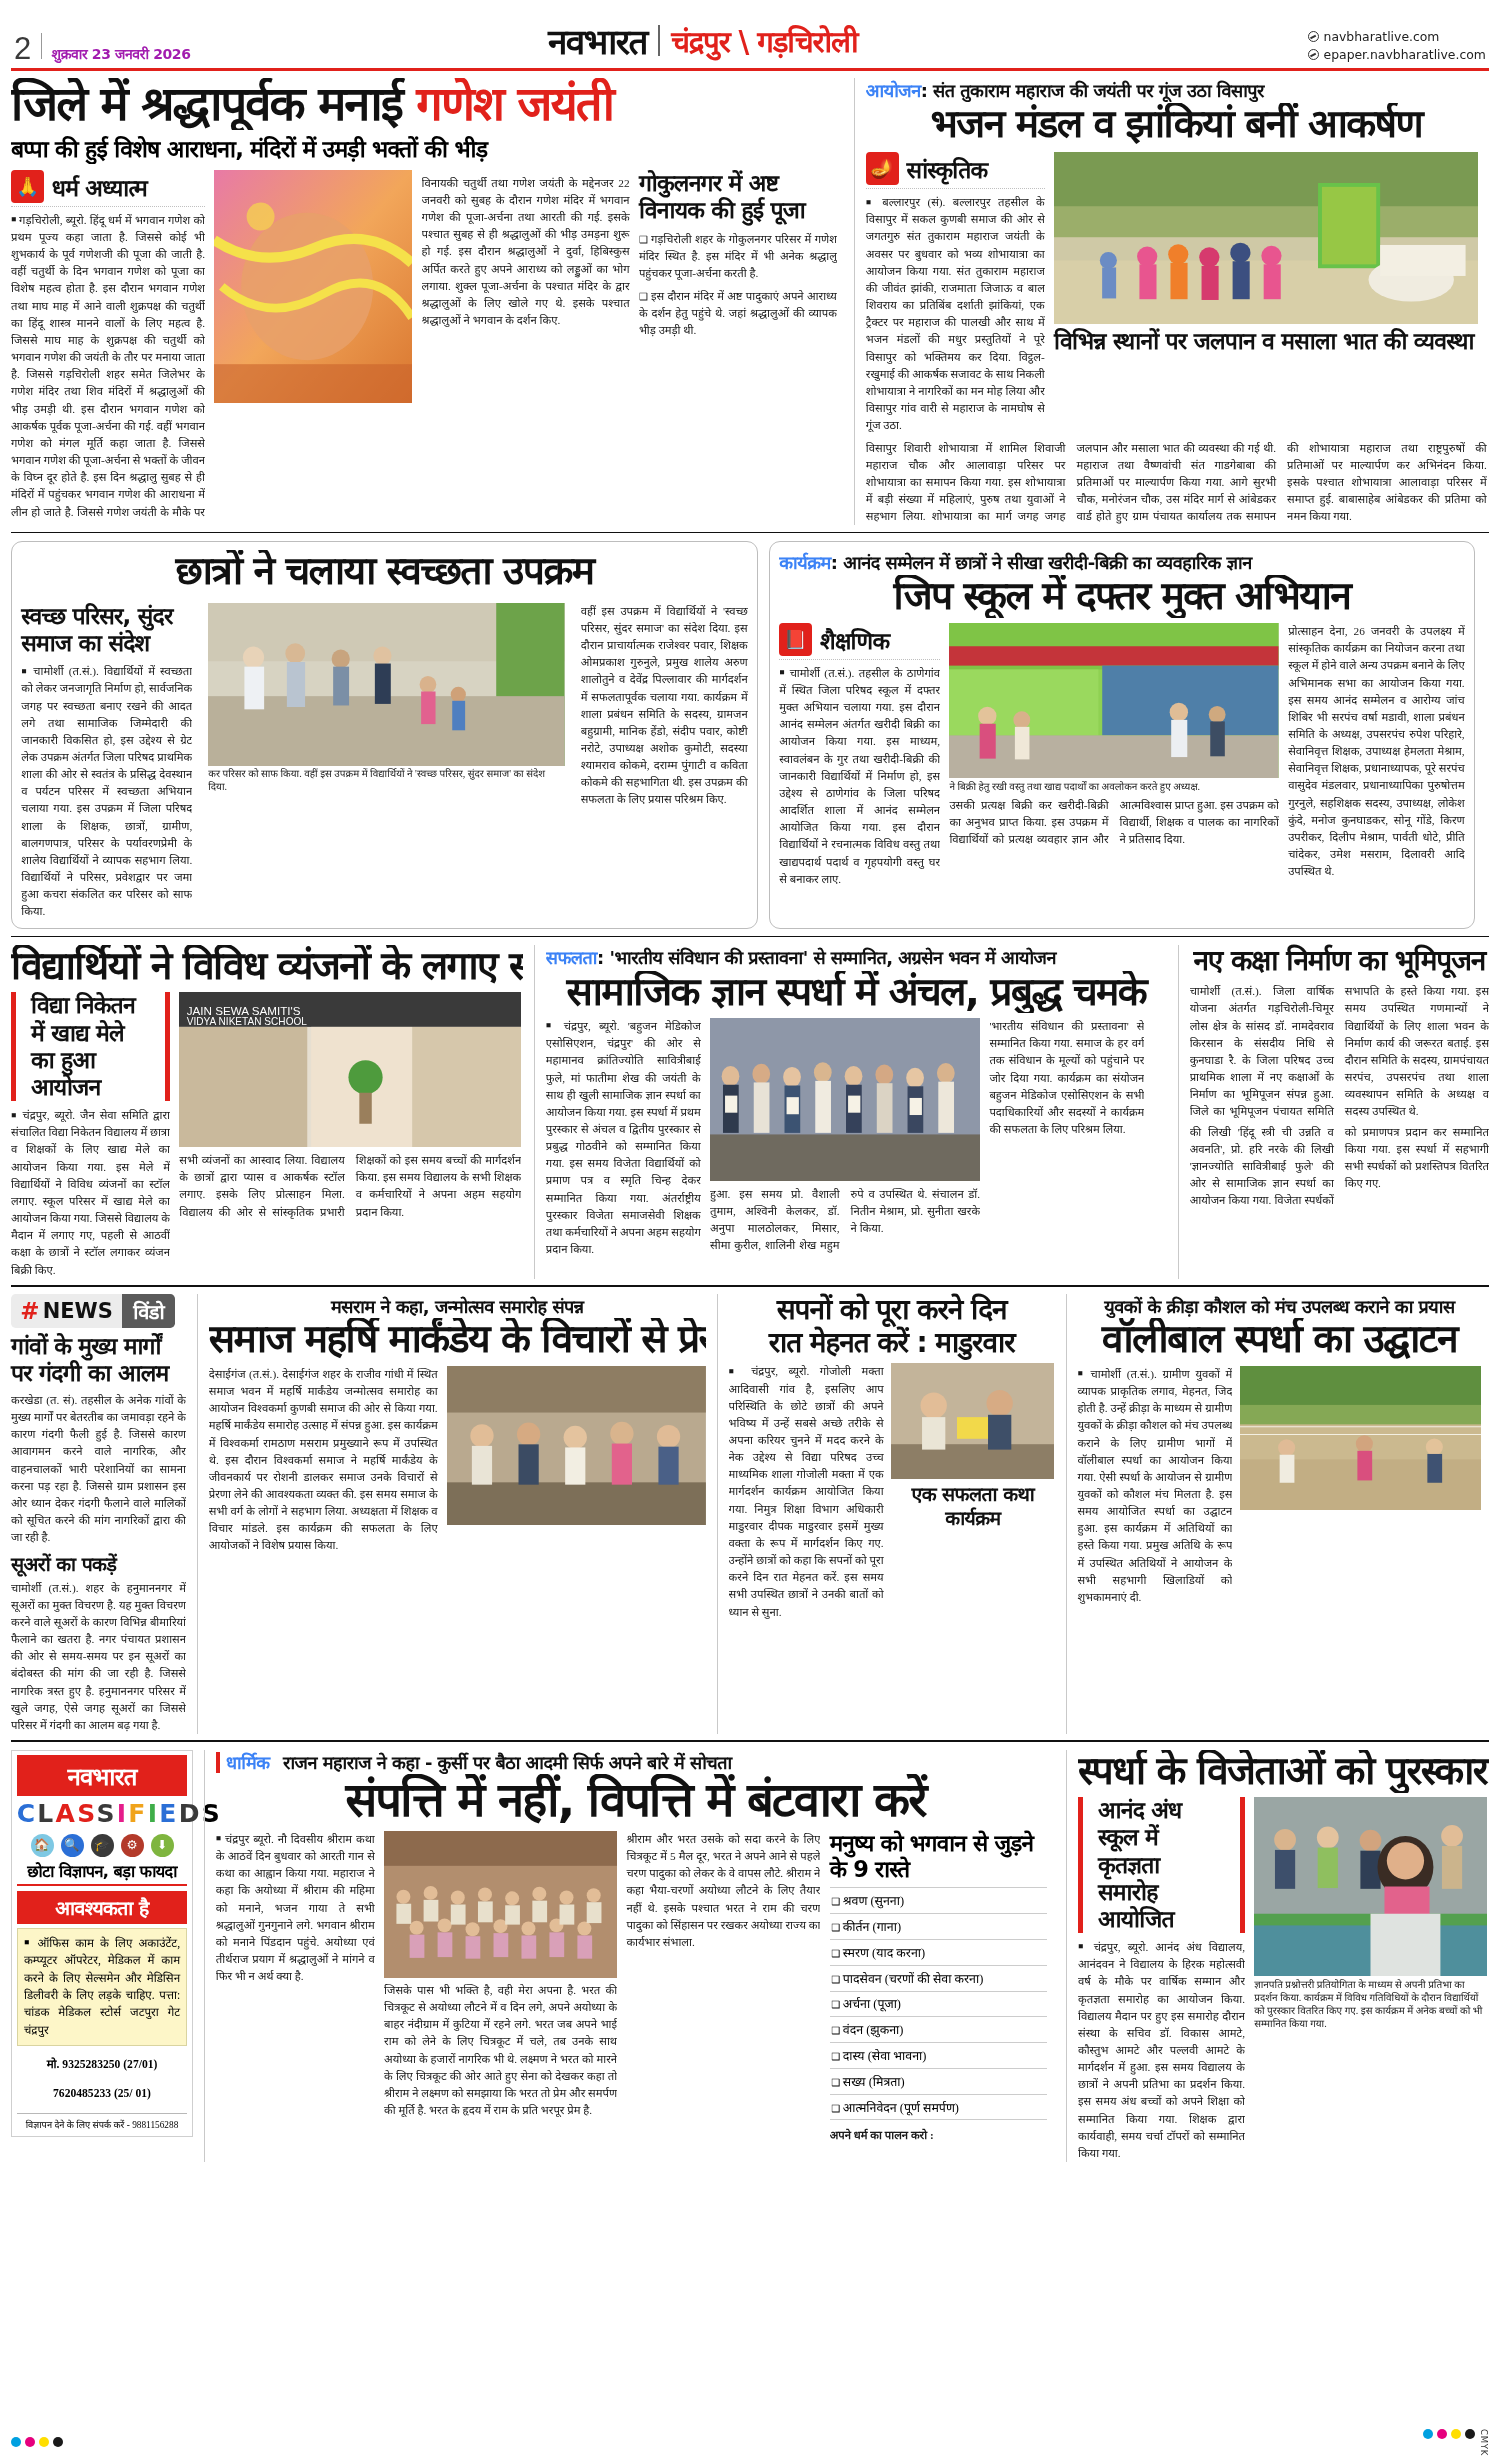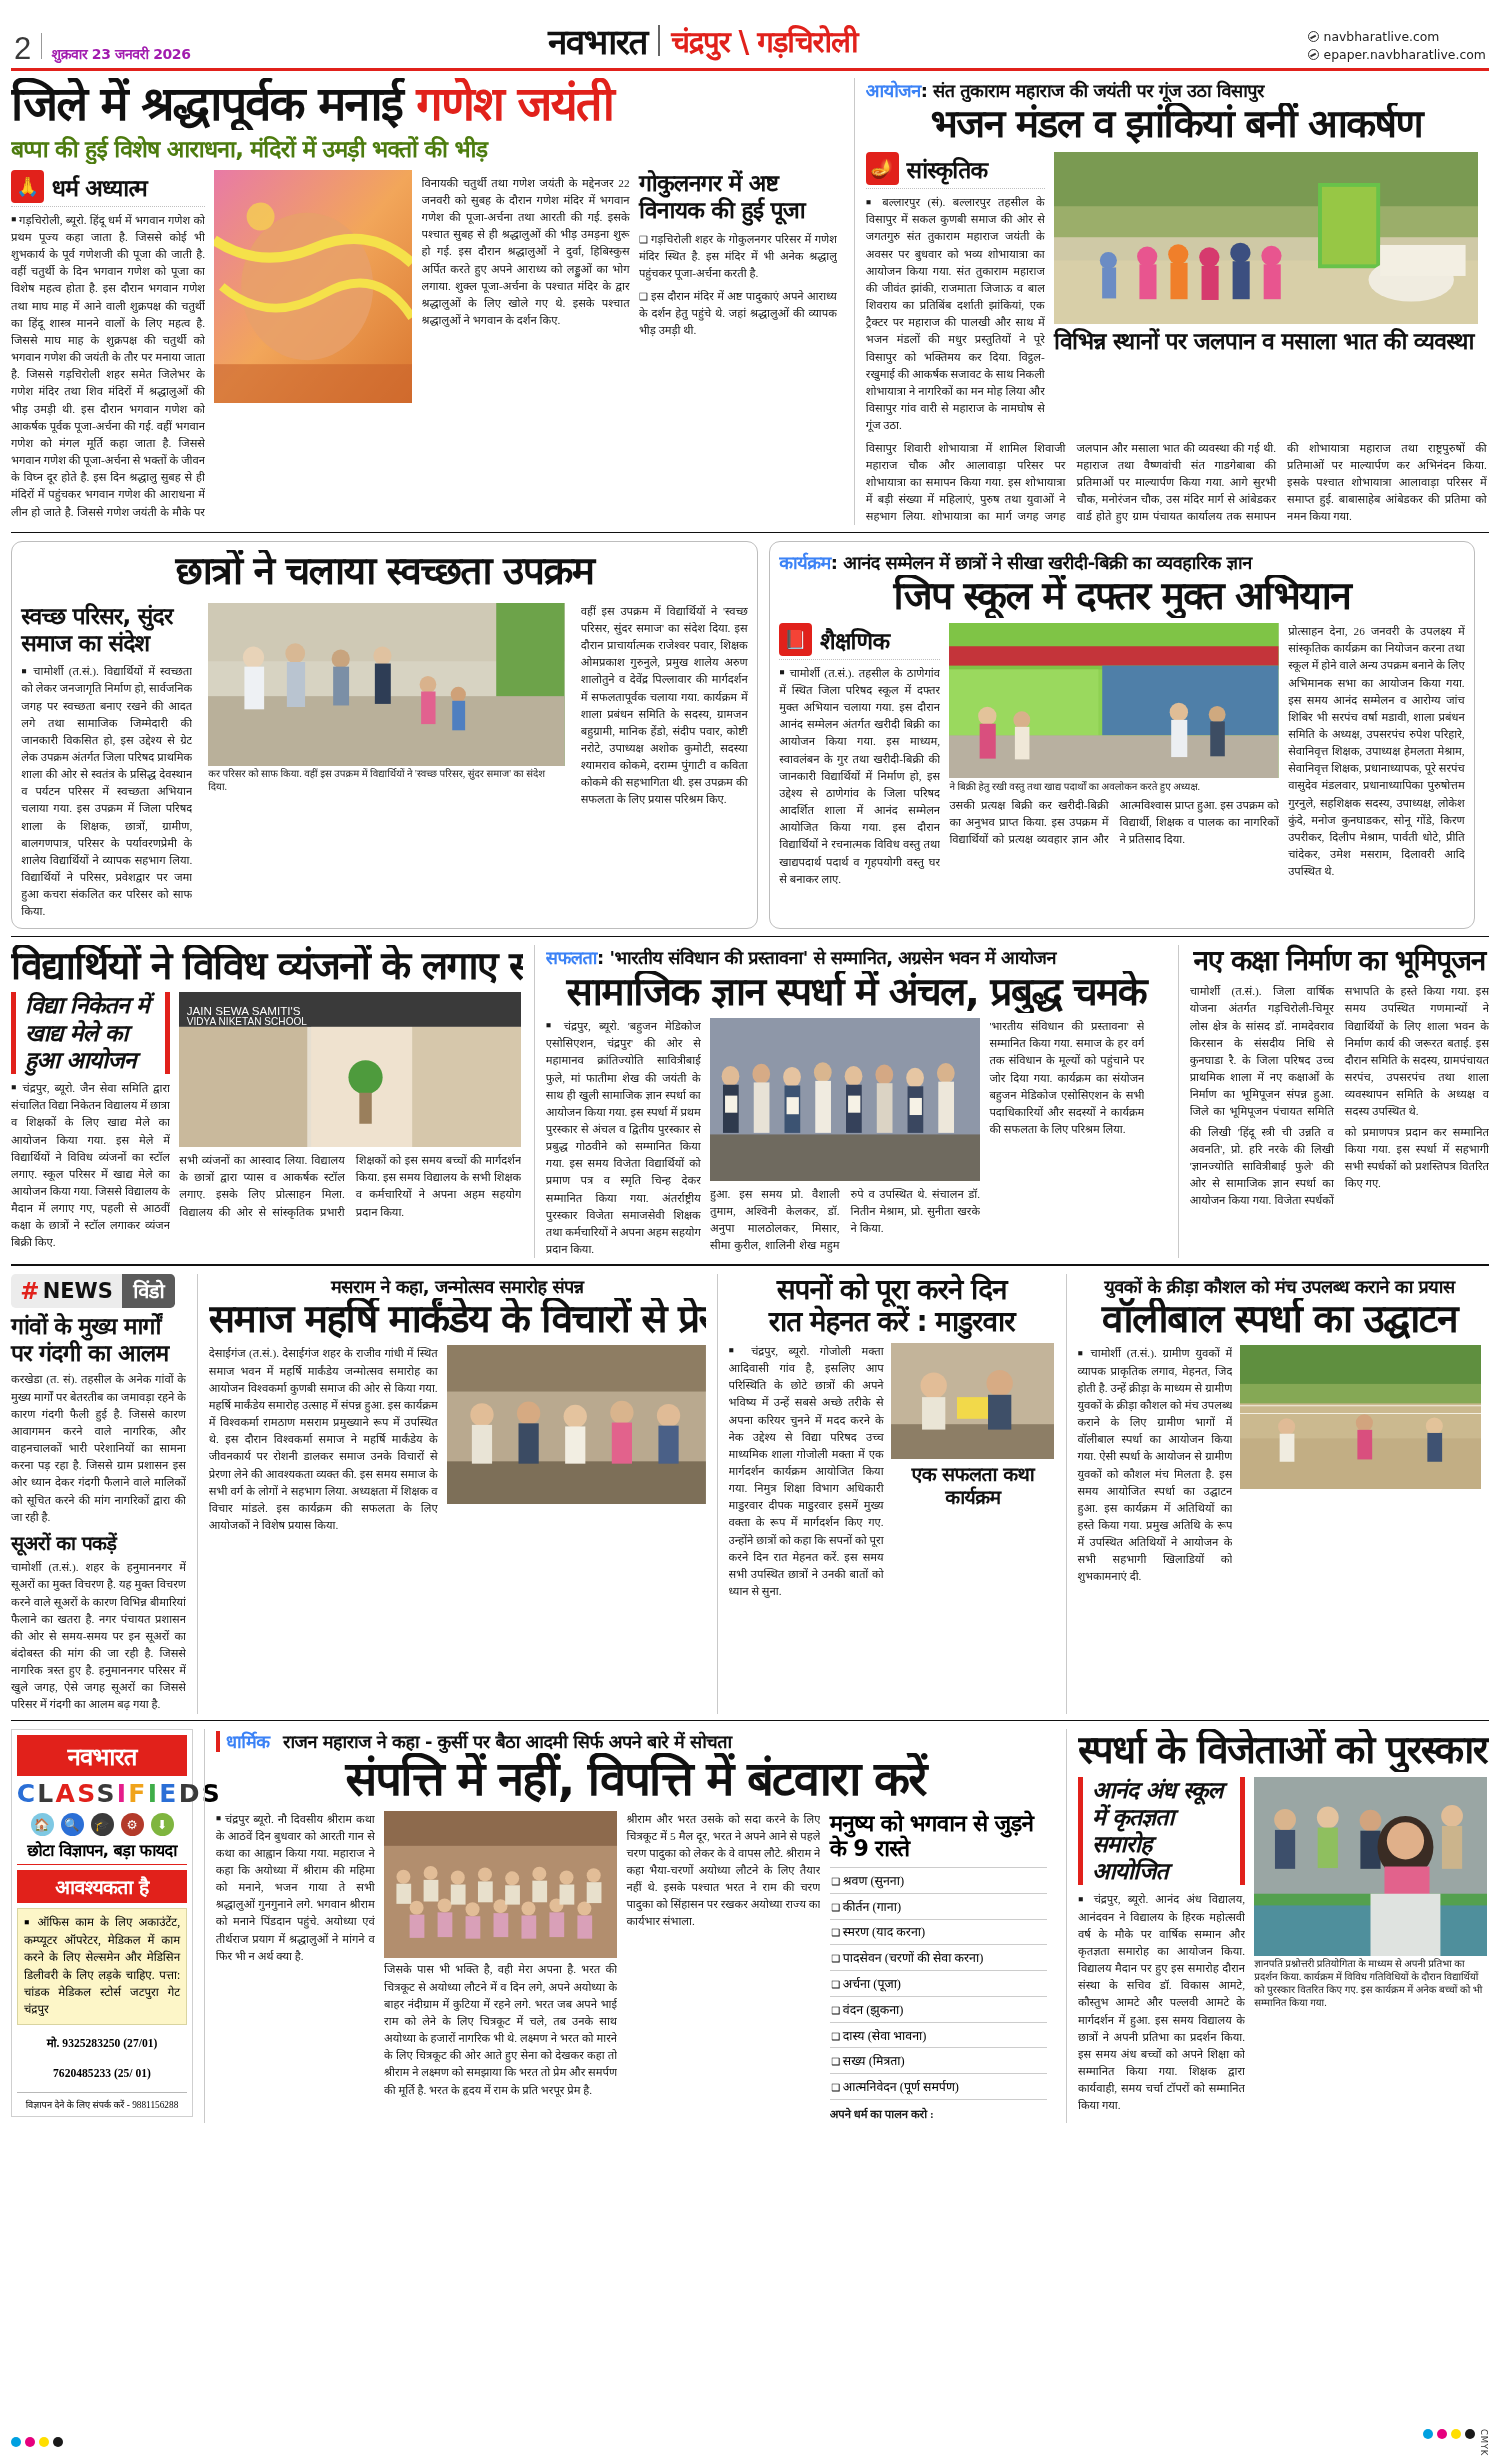--- a/index.html
+++ b/index.html
@@ -30,21 +30,21 @@
   .rule-red { height: 3.1px; background: #e1211b; margin: 1.6px 0 0 0; }
   .rule-thin { height: 1.6px; background: #111; }
   .rule-grey { height: 0.8px; background: #b8b8b8; }
   .kicker { font-size: 18px; font-weight: bold; font-family: "DejaVu Sans", sans-serif; color: #111; white-space: nowrap; overflow: hidden; letter-spacing: -0.5px; }
   .kicker .tag { color: #3b82f6; }
   .hl-xxl { font-size: 47px; font-weight: bold; font-family: "DejaVu Sans", sans-serif; letter-spacing: -1.9px; line-height: 1.12; color: #111; white-space: nowrap; overflow: hidden; }
   .hl-xl { font-size: 39px; font-weight: bold; font-family: "DejaVu Sans", sans-serif; letter-spacing: -1.6px; line-height: 1.1; color: #111; white-space: nowrap; overflow: hidden; }
   .hl-l { font-size: 28px; font-weight: bold; font-family: "DejaVu Sans", sans-serif; letter-spacing: -1.1px; line-height: 1.15; color: #111; }
   .hl-m { font-size: 23px; font-weight: bold; font-family: "DejaVu Sans", sans-serif; letter-spacing: -0.8px; line-height: 1.18; color: #111; }
   .hl-s { font-size: 19.4px; font-weight: bold; font-family: "DejaVu Sans", sans-serif; letter-spacing: -0.6px; line-height: 1.2; color: #111; }
-  .subhead { font-size: 23px; font-weight: bold; font-family: "DejaVu Sans", sans-serif; letter-spacing: -0.8px; color: #4d7c0f; white-space: nowrap; overflow: hidden; }
+  .subhead { font-size: 23px; font-weight: bold; font-family: "DejaVu Sans", sans-serif; letter-spacing: -0.8px; color: #000000; white-space: nowrap; overflow: hidden; }
   .red { color: #e1211b; }
 
   .body-txt { font-size: 11.3px; line-height: 1.52; text-align: justify; font-family: "Liberation Serif", serif; color: #1a1a1a; hyphens: auto; overflow: hidden; }
   .sq::before { content: "■ "; font-size: 8.5px; vertical-align: 1.6px; }
   .sqo::before { content: "❑ "; font-size: 10px; vertical-align: 0px; }
 
   
   .cat { display: flex; align-items: center; gap: 7.8px; margin-bottom: 3.1px; }
   .cat-ic { width: 33px; height: 33px; background: #e1211b; border-radius: 3.9px; display: flex; align-items: center; justify-content: center; color: #fff; font-size: 18.6px; flex: none; }
   .cat-tx { font-size: 23px; font-weight: bold; font-family: "DejaVu Sans", sans-serif; letter-spacing: -0.8px; color: #111; }
@@ -82,21 +82,21 @@
   .cls-ad { background: #fdf6c8; border: 0.8px solid #d9d4a0; padding: 5.4px 6.2px; font-size: 11.6px; line-height: 1.5; text-align: justify; margin-top: 4.7px; }
 
   
   .nine-title { font-size: 22.5px; font-weight: bold; font-family: "DejaVu Sans", sans-serif; line-height: 1.15; letter-spacing: -0.8px; }
   .nine-li { border-bottom: 0.8px solid #cccccc; padding: 3.9px 1.6px; font-size: 12.4px; font-family: "Liberation Serif", serif; }
   .nine-li::before { content: "❑ "; font-size: 10px; }
   .nine-li:first-child { border-top: 0.8px solid #cccccc; }
 
   
   .redbar-l { border-left: 5.4px solid #e1211b; padding-left: 7.8px; }
-  .redbar-both { border-left: 5.4px solid #e1211b; border-right: 5.4px solid #e1211b; padding: 0 9px; font-style: italic; }
+  .redbar-both { border-left: 5.4px solid #e1211b; border-right: 5.4px solid #e1211b; padding: 0 15px; }
 
   
   .footer { position:absolute; left:11px; right:11px; bottom: 6.2px; display:flex; align-items:center; justify-content: space-between; }
   .dots { display: flex; gap: 3.9px; }
   .dot { width: 10px; height: 10px; border-radius: 50%; }
   .cmyk { font-family:"DejaVu Sans", sans-serif; font-size: 8.5px; letter-spacing: 0.8px; color:#333; writing-mode: vertical-rl;}
 
   .imgph { width:100%; height:100%; display:block; }
 </style>
 </head>

